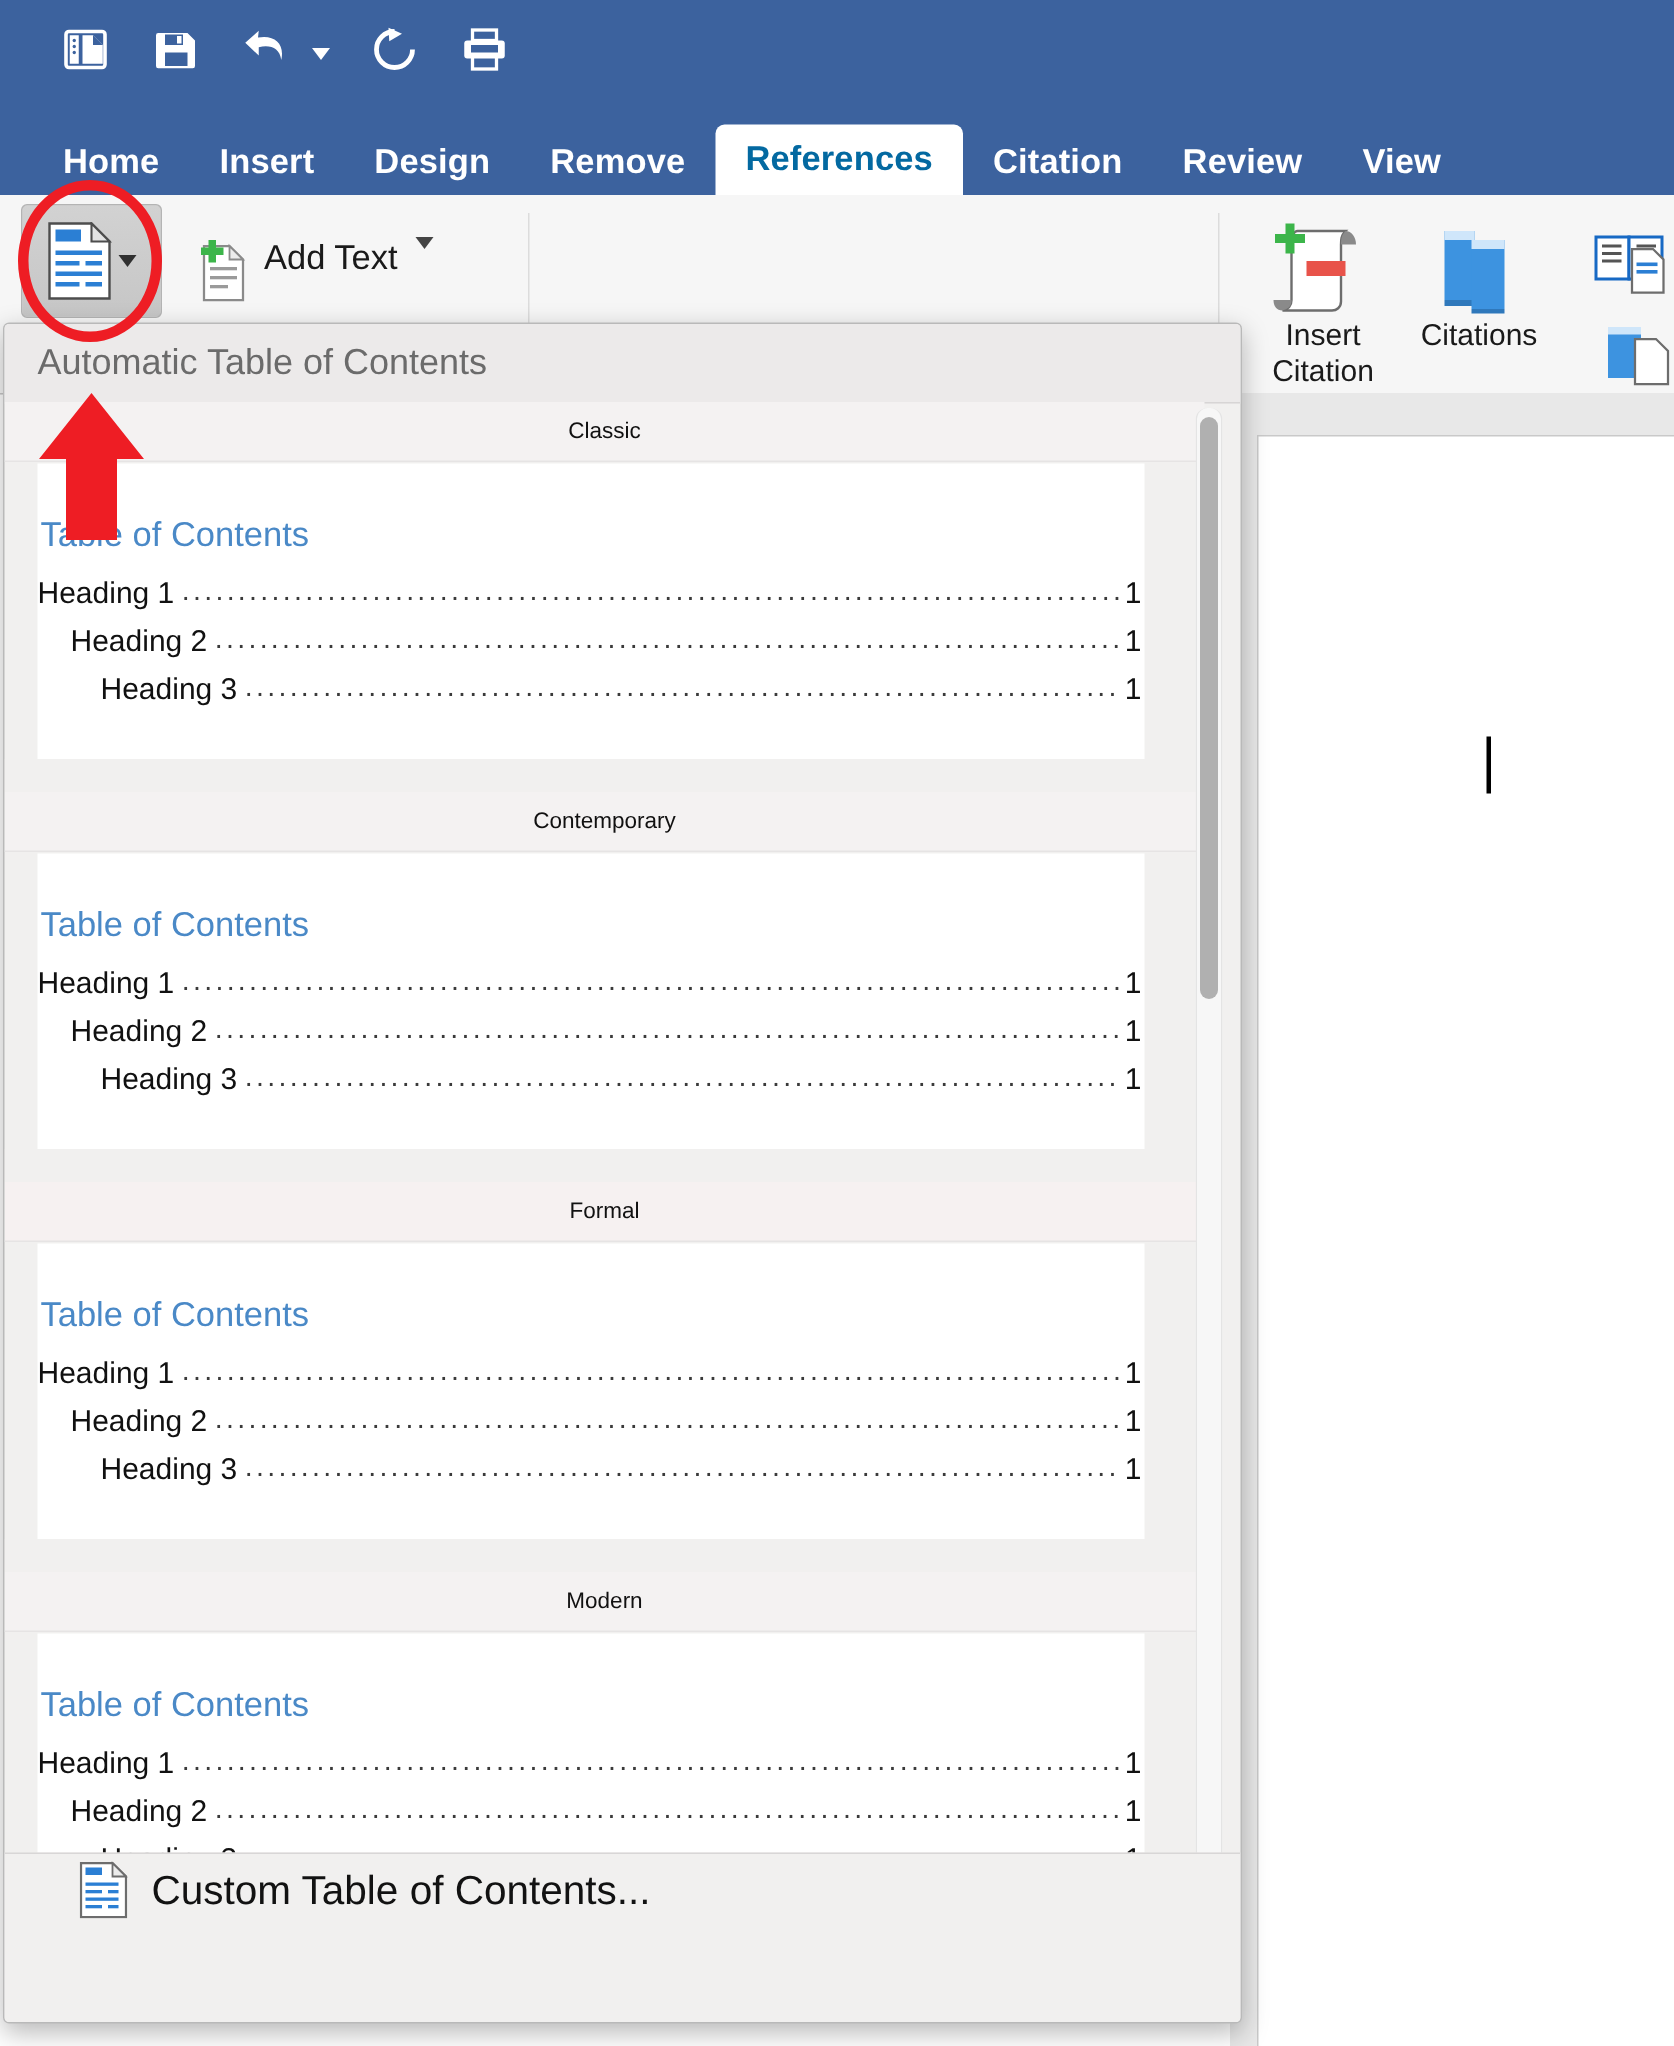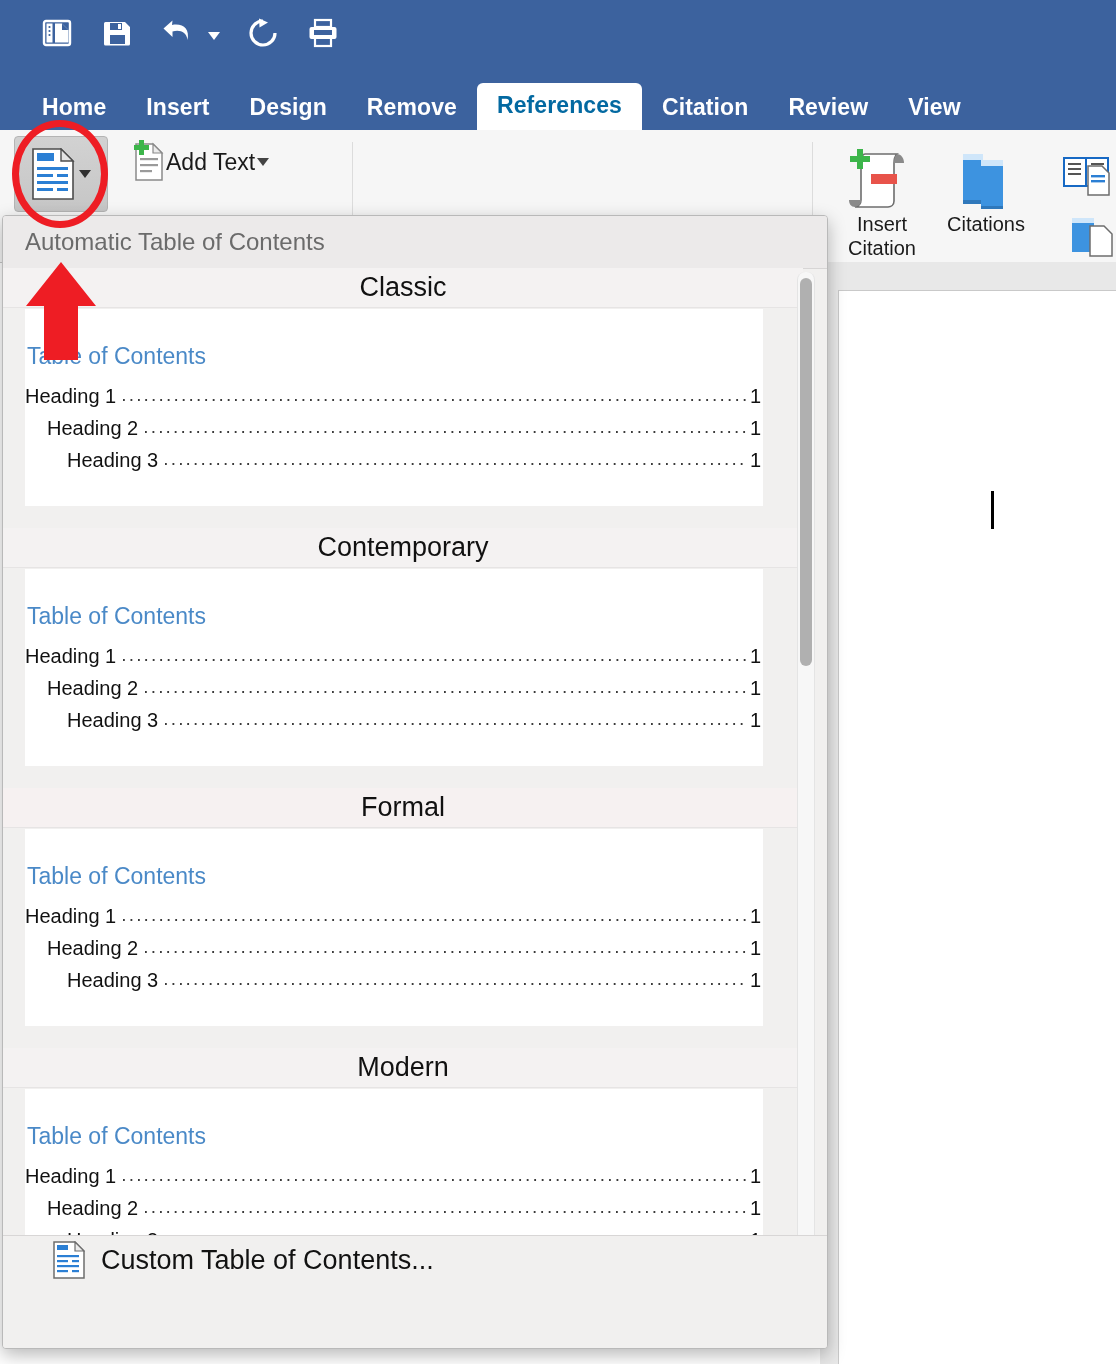--- a/index.html
+++ b/index.html
@@ -47,21 +47,21 @@
 
   .toc-btn {
     position: absolute; left: 14px; top: 6px; width: 92px; height: 74px;
     background: linear-gradient(#d2d2d2, #c6c6c6);
     border: 1px solid #b4b4b4; border-radius: 4px;
     display: flex; align-items: center; justify-content: center; gap: 4px;
   }
   .docicon { width: 44px; height: 52px; }
   .tiny-caret { width:0;height:0;border-left:6px solid transparent;border-right:6px solid transparent;border-top:8px solid #303030;}
 
-  .addtext { position: absolute; left: 128px; top: 8px; display: flex; align-items: center; }
+  .addtext { position: absolute; left: 128px; top: 28px; display: flex; gap: 10px; }
   .addtext .lbl { font-size: 23px; color: #1a1a1a; }
   .caret-dk { width:0;height:0;border-left:6px solid transparent;border-right:6px solid transparent;border-top:8px solid #444; margin-left:2px;}
 
   .ab1 { position: absolute; left: 370px; top: 144px; font-size: 40px; color:#1c1c1c; font-weight: 500; }
   .ab1 sup { color:#c00000; font-size: 22px; font-weight:700; }
 
   .nextfoot { position: absolute; left: 556px; top: 150px; display:flex; align-items:center; gap:8px;}
   .nextfoot .lbl { font-size: 23px; color: #1a1a1a; }
 
   .bigbtn { position: absolute; text-align:center; width: 112px; }
@@ -85,21 +85,21 @@
     background:#eceaea; border-bottom:1px solid #d7d5d5;
     display:flex; align-items:center;
   }
   .dd-header .txt { font-size: 24px; color:#6b6b6b; padding-left:22px; }
 
   .dd-scroll { position:absolute; left:0; top:52px; width:824px; height:1000px; overflow:hidden; }
   .gallery { position:absolute; left:0; top:0; width:800px; }
 
   .grp-label {
     height: 39px; background:#f4f2f2; display:flex; align-items:center; justify-content:center;
-    font-size:27px; color:#111; border-bottom:1px solid #e6e4e4;
+    font-size:15px; color:#111; border-bottom:1px solid #e6e4e4;
   }
   .grp-label.warm { background:#f6f1f1; }
   .preview {
     margin: 1px 40px 0 22px; background:#ffffff; padding: 34px 0 34px 0;
     border: 0;
   }
   .pv-title { font-size:23px; color:#4a89c7; padding-left:2px; padding-bottom:6px; }
   .pv-row { display:flex; align-items:baseline; font-size:20px; color:#111; padding-top:9px; }
   .pv-row .nm { white-space:nowrap; }
   .pv-row .dots {

